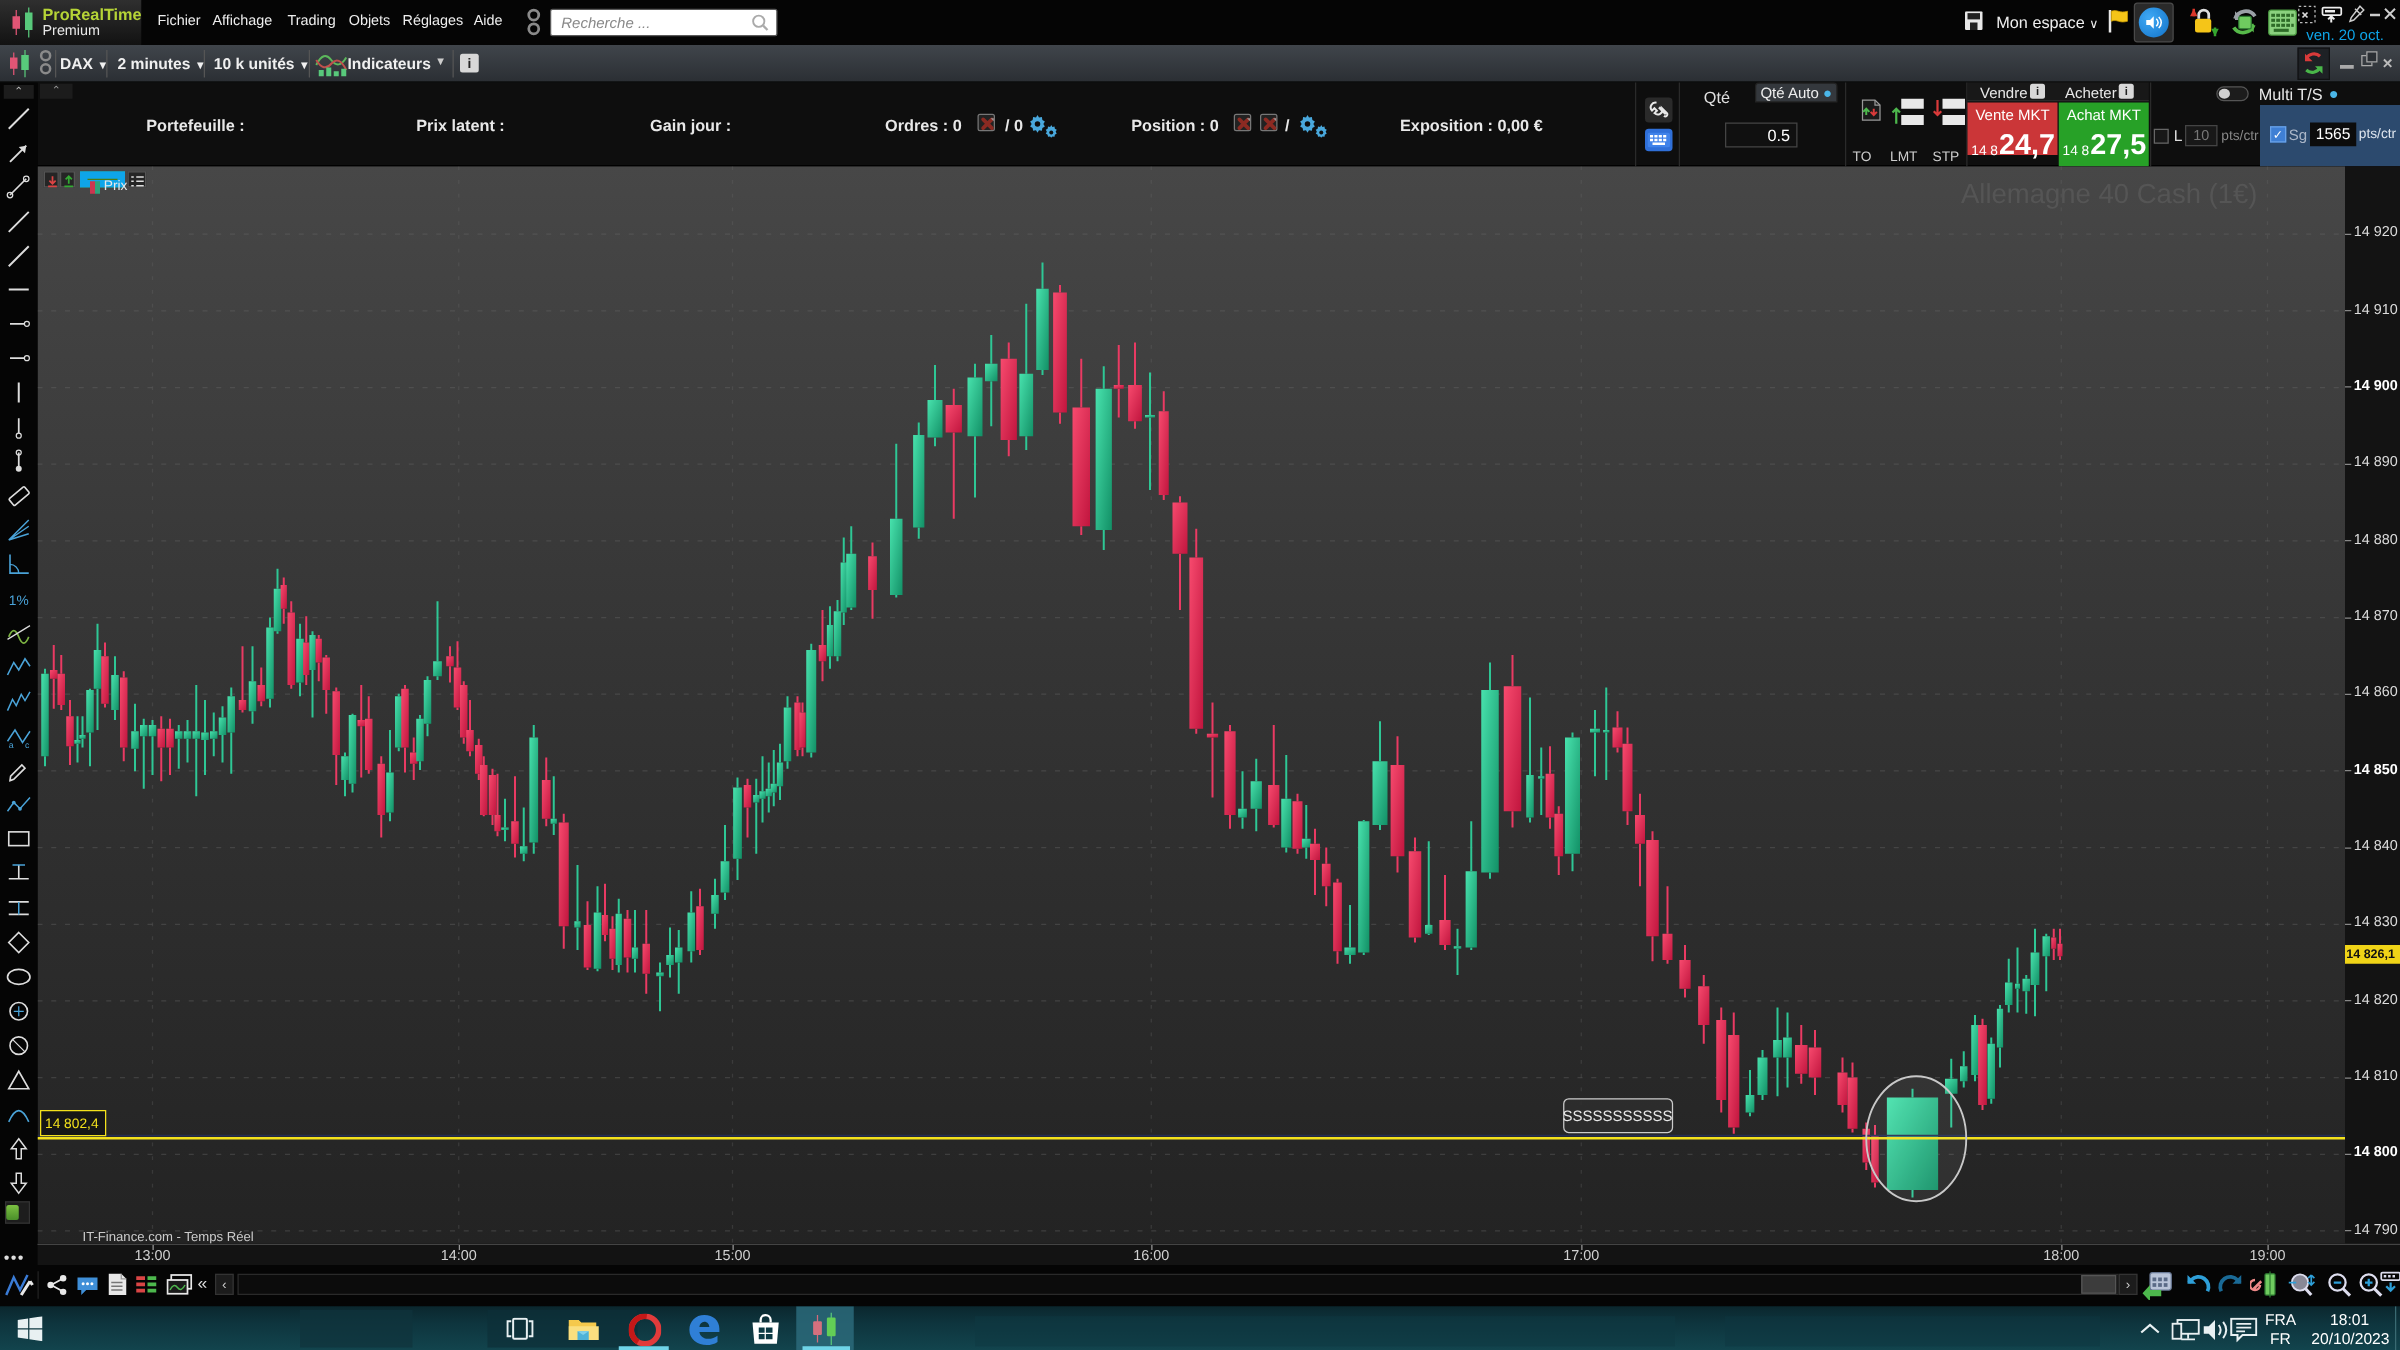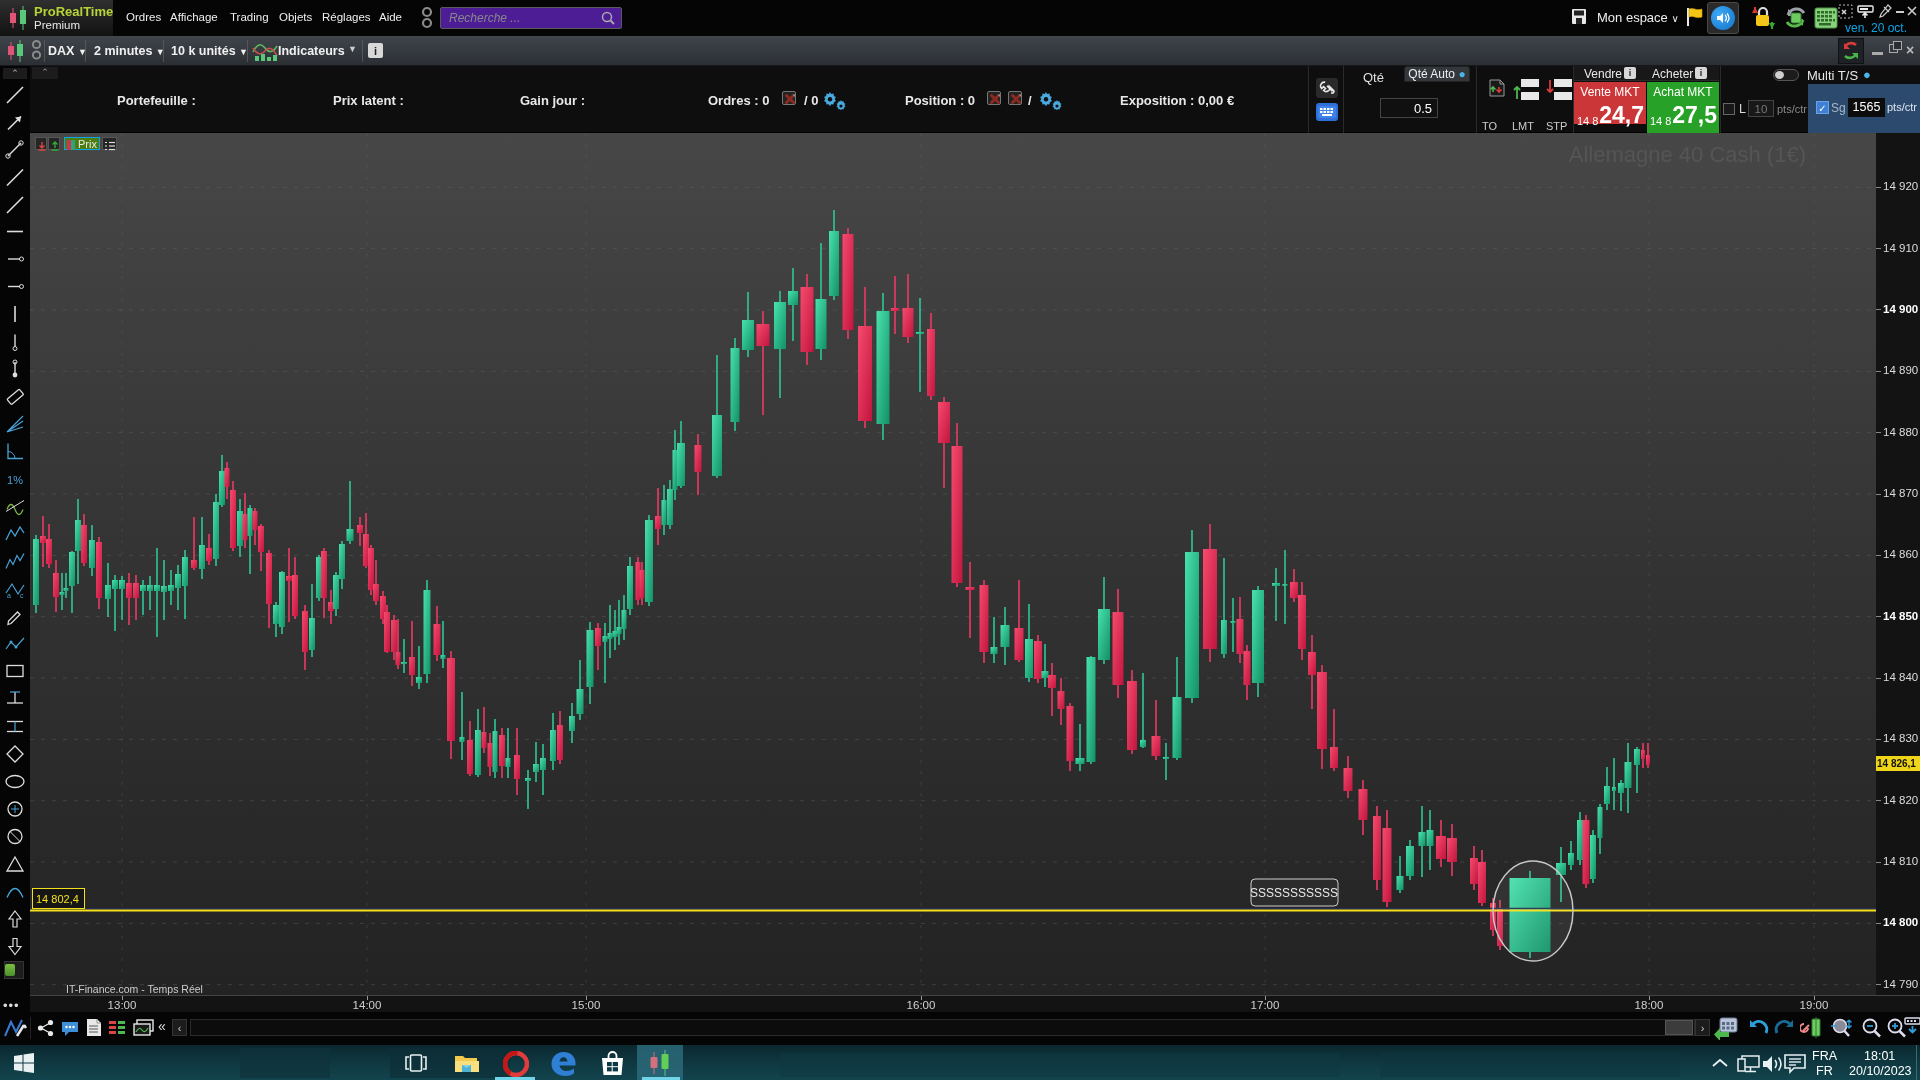--- a/index.html
+++ b/index.html
@@ -11,31 +11,31 @@
  <div style="position:absolute;left:0;top:0;width:113px;height:36px;background:linear-gradient(#2f2f2f,#121212)">
   <svg width="26" height="26" style="position:absolute;left:6px;top:5px">
    <line x1="7" y1="3" x2="7" y2="23" stroke="#e05575" stroke-width="1"></line>
    <rect x="4" y="8" width="6" height="10" fill="#e05575"></rect>
    <line x1="17" y1="1" x2="17" y2="25" stroke="#58c97b" stroke-width="1"></line>
    <rect x="14" y="5" width="6" height="14" fill="#58c97b"></rect>
   </svg>
   <div style="position:absolute;left:34px;top:4px;font-size:13px;font-weight:bold;color:#b6d437">ProRealTime</div>
   <div style="position:absolute;left:34px;top:19px;font-size:11.5px;color:#e8e8e8">Premium</div>
  </div>
- <div style="position:absolute;left:126px;top:11px;color:#eee;font-size:11.5px">Ordres</div>
+ <div style="position:absolute;left:126px;top:11px;color:#eee;font-size:11.5px">Fichier</div>
  <div style="position:absolute;left:170px;top:11px;color:#eee;font-size:11.5px">Affichage</div>
  <div style="position:absolute;left:230px;top:11px;color:#eee;font-size:11.5px">Trading</div>
  <div style="position:absolute;left:279px;top:11px;color:#eee;font-size:11.5px">Objets</div>
  <div style="position:absolute;left:322px;top:11px;color:#eee;font-size:11.5px">Réglages</div>
  <div style="position:absolute;left:379px;top:11px;color:#eee;font-size:11.5px">Aide</div>
  <svg width="14" height="24" style="position:absolute;left:420px;top:6px">
   <circle cx="7" cy="6" r="4" fill="none" stroke="#8a8a8a" stroke-width="2.2"></circle>
   <circle cx="7" cy="17" r="4" fill="none" stroke="#8a8a8a" stroke-width="2.2"></circle>
  </svg>
- <div style="position:absolute;left:440px;top:7px;width:182px;height:22px;background:#4c1d95;border:1px solid #5a5a5a;border-radius:2px">
+ <div style="position:absolute;left:440px;top:7px;width:182px;height:22px;background:#ffffff;border:1px solid #5a5a5a;border-radius:2px">
    <span style="position:absolute;left:8px;top:3px;color:#888;font-size:12px;font-style:italic">Recherche ...</span>
    <svg width="15" height="15" style="position:absolute;right:5px;top:3px">
         <circle cx="6" cy="6" r="4.5" fill="none" stroke="#aaa" stroke-width="1.5"></circle>
         <line x1="9.5" y1="9.5" x2="13" y2="13" stroke="#aaa" stroke-width="1.8"></line>
       </svg>
  </div>
  <svg width="15" height="17" style="position:absolute;left:1572px;top:9px">
    <rect x="0" y="0" width="14" height="15" rx="1" fill="#e8e8e8"></rect>
       <rect x="2" y="1.5" width="10" height="5" fill="#222"></rect>
       <rect x="4" y="9" width="6" height="6" fill="#222"></rect>
@@ -912,21 +912,21 @@
 <text x="36" y="860" font-family="Liberation Sans, sans-serif" font-size="10.5" fill="#cccccc">IT-Finance.com - Temps Réel</text>
 </svg>
 
 <div style="position:absolute;left:35px;top:137px;height:15px">
  <div style="position:absolute;left:0;top:0;width:12px;height:13px;background:#252525;border:1px solid #555"><svg width="10" height="11" style="margin:0.5px">
         <path d="M5 1 v6 m-2.5 -2.5 L5 7 l2.5 -2.5 M1.5 9 h7" stroke="#d44" stroke-width="1.4" fill="none"></path>
       </svg></div>
  <div style="position:absolute;left:13px;top:0;width:12px;height:13px;background:#252525;border:1px solid #555"><svg width="10" height="11" style="margin:0.5px">
         <path d="M5 7 v-6 m-2.5 2.5 L5 1 l2.5 2.5 M1.5 9 h7" stroke="#3a3" stroke-width="1.4" fill="none"></path>
       </svg></div>
- <div style="position:absolute;left:29px;top:0;width:36px;height:13px;background:#4d7c0f;border:1px solid #0ea5e9">
+ <div style="position:absolute;left:29px;top:0;width:36px;height:13px;background:#4d7c0f;border:6px solid #0ea5e9">
    <div style="position:absolute;left:2px;top:1.5px;width:4px;height:10px;background:#cb3650"></div>
    <div style="position:absolute;left:6px;top:1.5px;width:4px;height:10px;background:#2da47c"></div>
    <span style="position:absolute;left:13px;top:0px;color:#e8e8e8;font-size:11px">Prix</span>
  </div>
  <div style="position:absolute;left:67px;top:0;width:15px;height:13px;background:#252525;border:1px solid #555">
    <svg width="12" height="10" style="margin:1.5px 1px">
         <g stroke="#ddd" stroke-width="1.2">
           <line x1="1" y1="1.5" x2="3" y2="1.5"></line>
           <line x1="5" y1="1.5" x2="11" y2="1.5"></line>
           <line x1="1" y1="5" x2="3" y2="5"></line>

